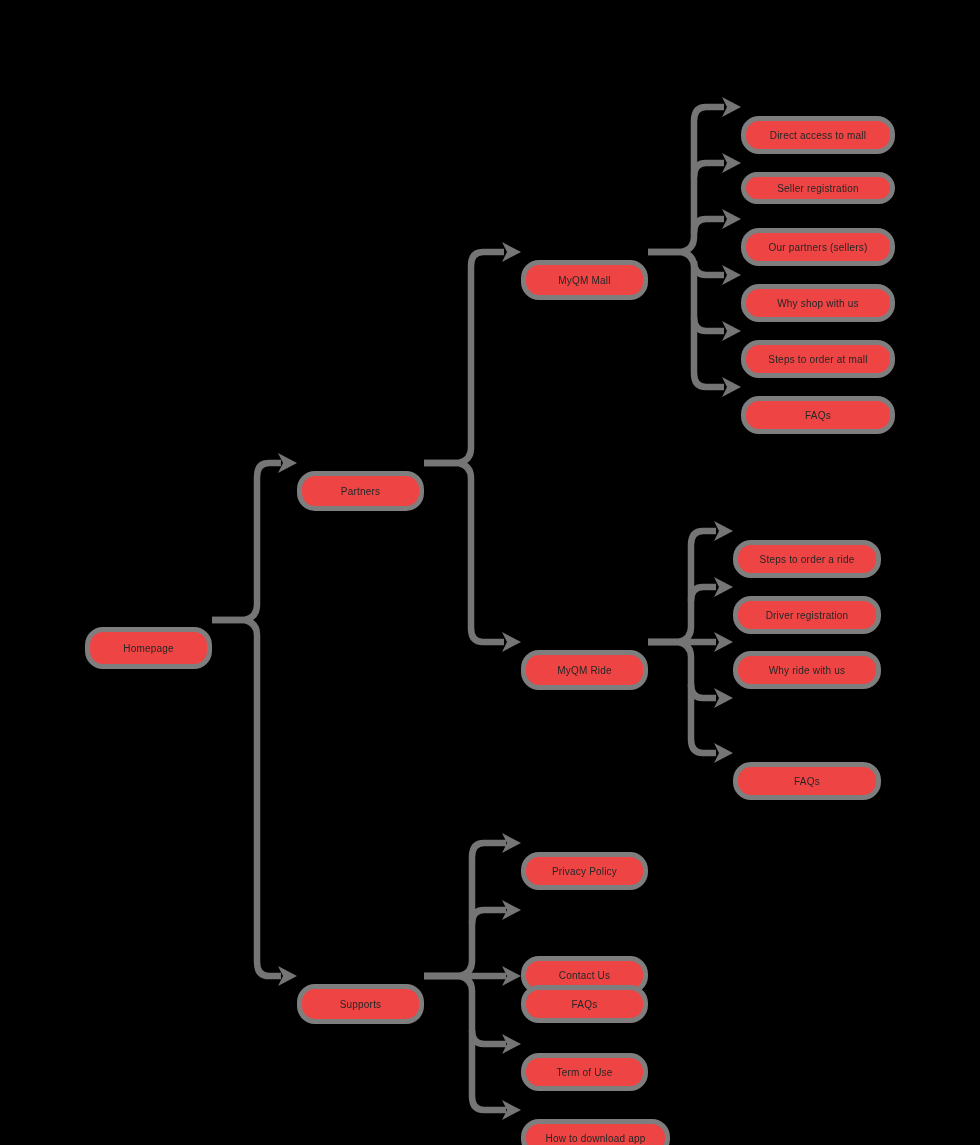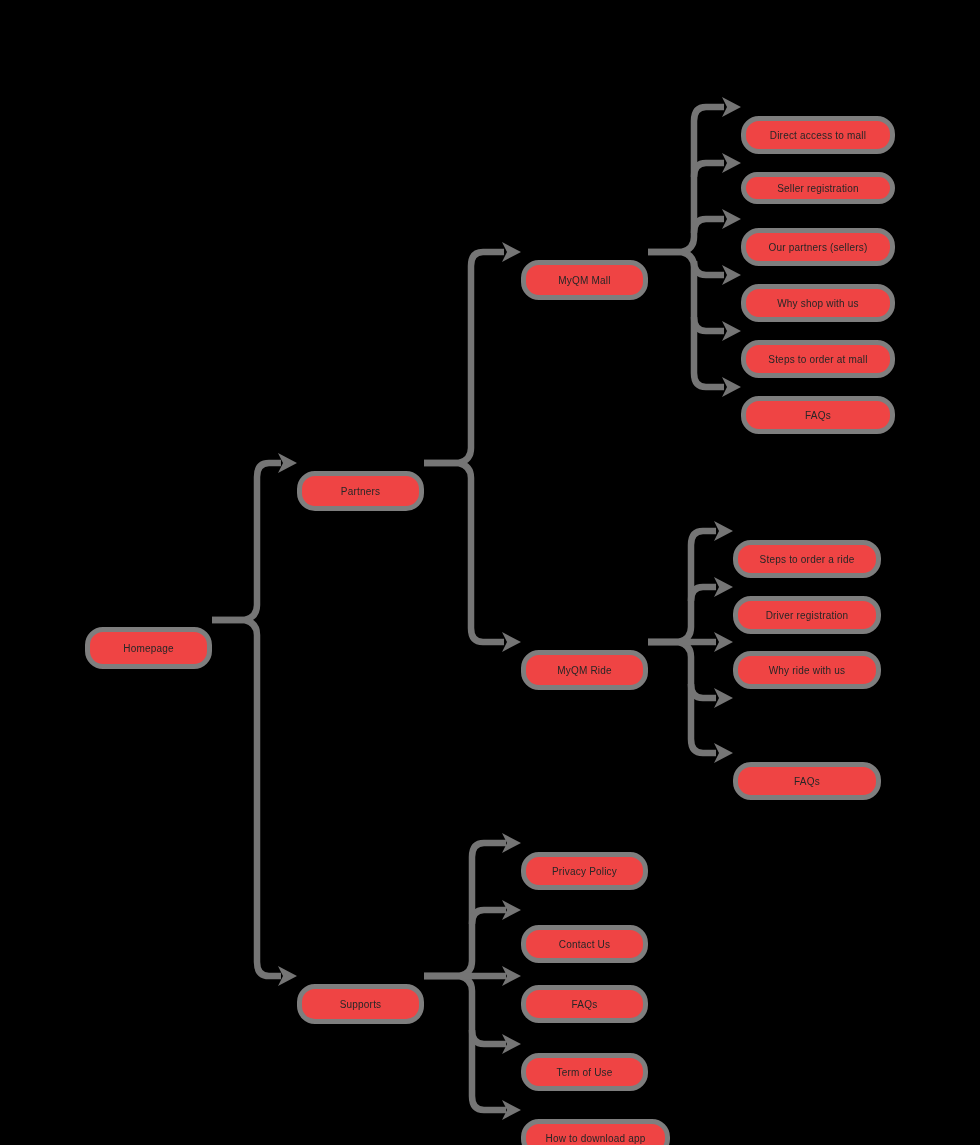--- a/index.html
+++ b/index.html
@@ -38,21 +38,21 @@
   .n-m4{left:741px; top:312px; width:154px; height:38px;}
   .n-m5{left:741px; top:368px; width:154px; height:38px;}
   
   .n-r0{left:733px; top:512px; width:148px; height:38px;}
   .n-r1{left:733px; top:568px; width:148px; height:38px;}
   .n-r2{left:733px; top:623px; width:148px; height:38px;}
   .n-r3{left:733px; top:679px; width:148px; height:38px;}
   .n-r4{left:733px; top:734px; width:148px; height:38px;}
   
   .n-s0{left:521px; top:824px;  width:127px; height:38px;}
-  .n-s1{left:521px; top:897px;  width:127px; height:38px;}
+  .n-s1{left:521px; top:928px;  width:127px; height:38px;}
   .n-s2{left:521px; top:957px;  width:127px; height:38px;}
   .n-s3{left:521px; top:1025px; width:127px; height:38px;}
   .n-s4{left:521px; top:1091px; width:149px; height:38px;}
 </style>
 </head>
 <body>
 
 <div class="stage">
 
   <svg class="wires" viewBox="0 0 980 1145" xmlns="http://www.w3.org/2000/svg">

